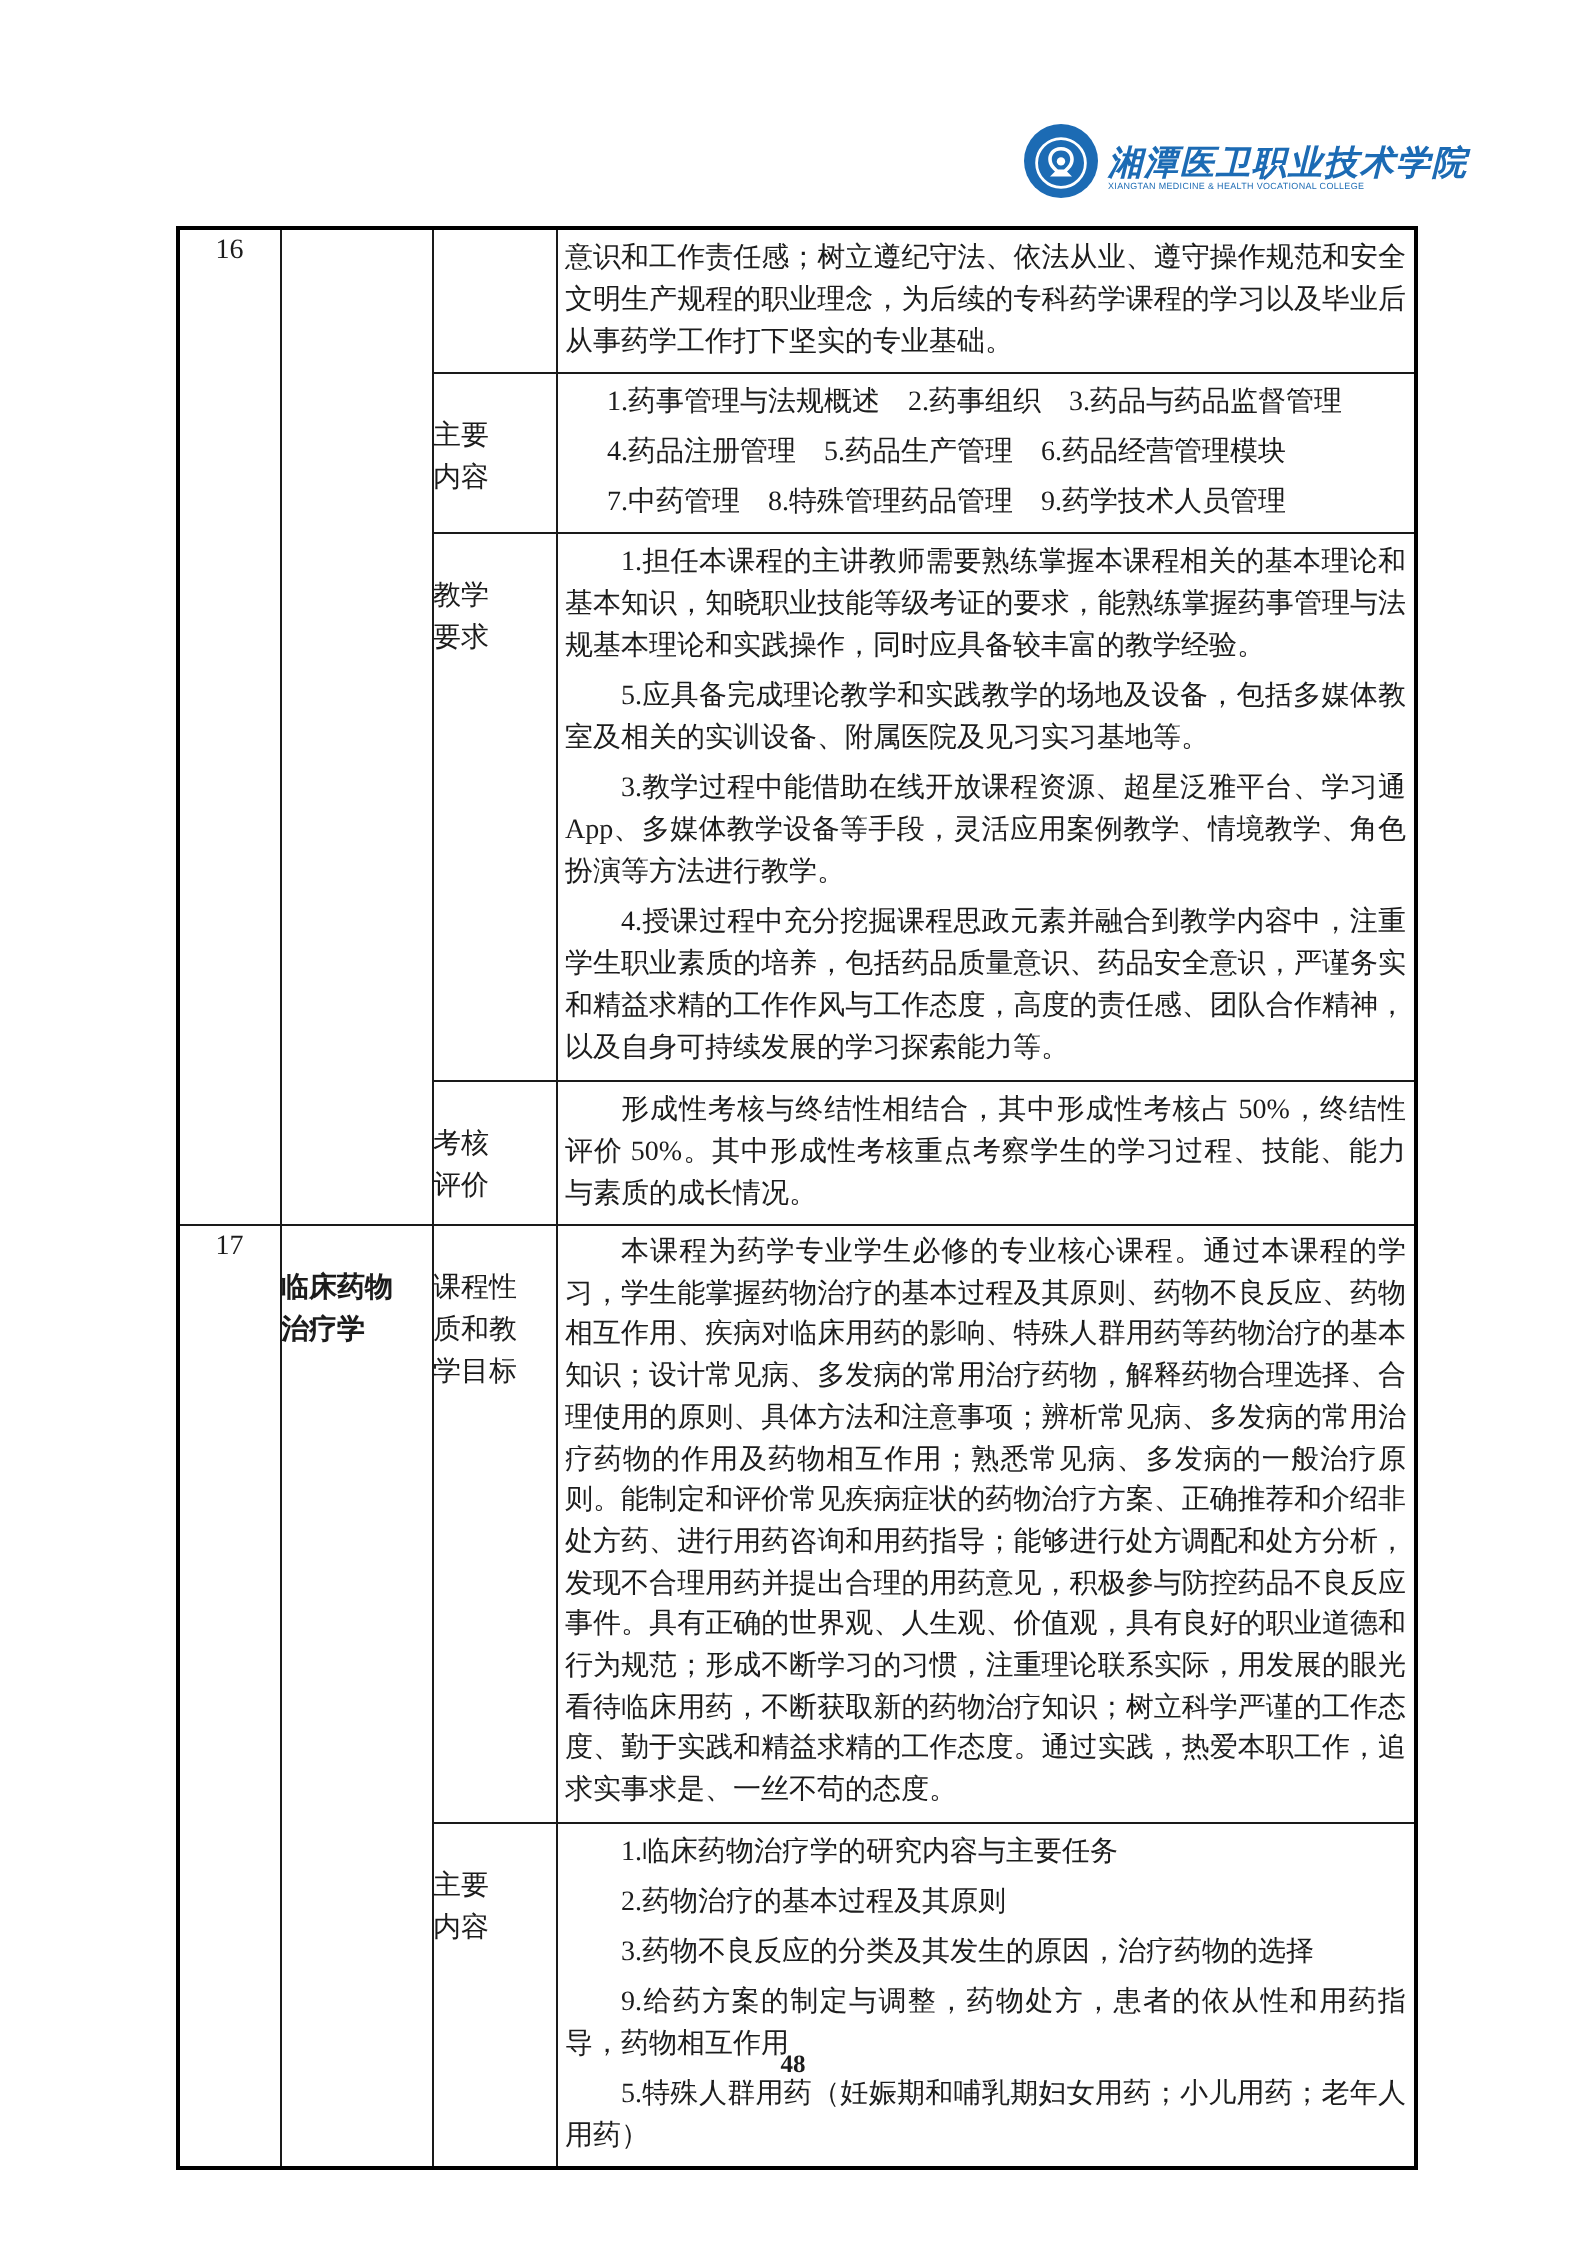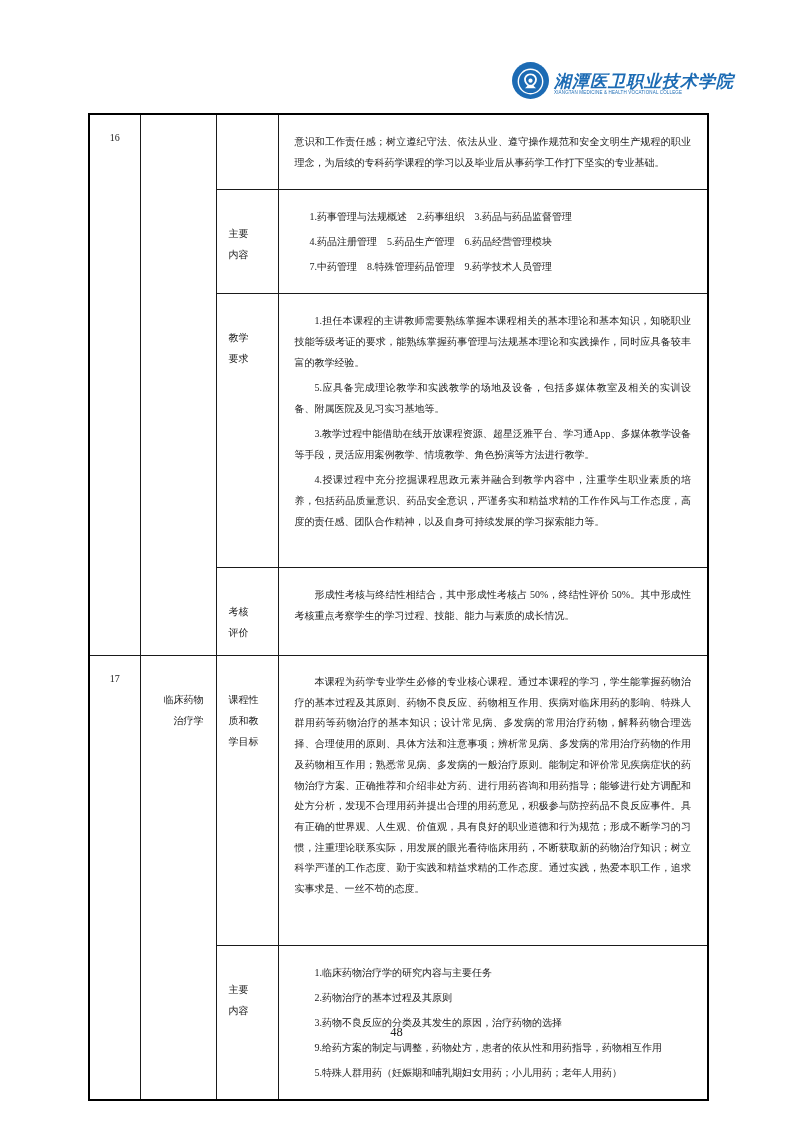--- a/index.html
+++ b/index.html
@@ -31,44 +31,44 @@
   
   table.course{
     position:absolute;left:88px;top:113px;
     width:619px;
     border-collapse:collapse;
     table-layout:fixed;
     border:2px solid #000;
   }
   table.course td{
     border:1px solid #1a1a1a;
-    padding:12px;
+    padding:0;
     vertical-align:top;
-    font-size:10px;line-height:21px;
+    font-size:14px;line-height:21px;
     overflow:hidden;
   }
   td.num{text-align:center;}
-  td.cname{text-align:right;}
+  td.cname{text-align:left;font-weight:bold;}
   td.slabel{
     text-align:left;vertical-align:middle;
     white-space:pre-line;
   }
   td.content{padding:1px 4px 0 4px;}
   td.content p{margin:4px;}
   .just{text-align:justify;}
   .ind{text-indent:2em;}
   .ind15{text-indent:1.5em;}
   .pt16{vertical-align:top;padding-top:33px;}
   .pt17{vertical-align:top;padding-top:242px;}
   .ptname{vertical-align:top;padding-top:266px;}
 
   
   .pageno{
     position:absolute;left:0;top:1025px;width:100%;
-    text-align:center;font-size:12.5px;
+    text-align:center;font-size:12.5px;font-weight:bold;
   }
 </style>
 </head>
 <body>
 
 <div class="page">
 
   <div class="logo">
     <svg class="emblem" viewBox="0 0 37 37">
       <circle cx="18.5" cy="18.5" r="18.5" fill="#1c6bb4"></circle>

